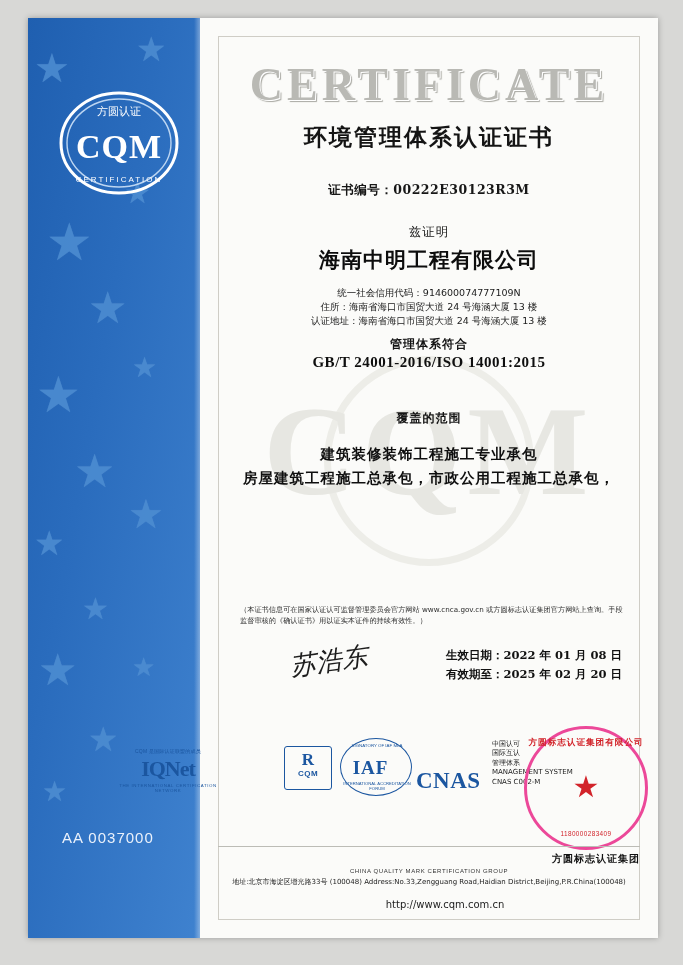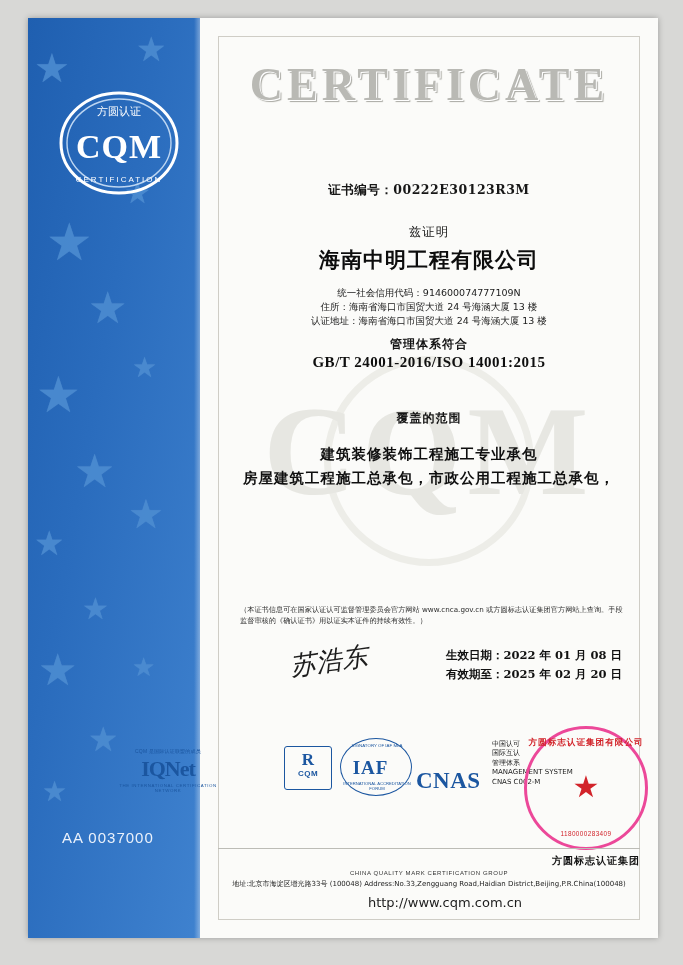--- a/index.html
+++ b/index.html
@@ -457,23 +457,23 @@
     letter-spacing: 0.6px;
     margin-top: 2px;
   }
   .footer .f-addr {
     font-size: 7px;
     color: #1c1c1c;
     margin-top: 3px;
     font-family: "DejaVu Sans", sans-serif;
   }
   .footer .f-url {
-    font-size: 13px;
+    font-size: 10px;
     color: #1c1c1c;
-    margin-top: 6px;
+    margin-top: 12px;
     font-family: "DejaVu Sans", sans-serif;
     padding-left: 32px;
   }
 
   .serial {
     position: absolute;
     left: 22px;
     bottom: 92px;
     color: #eaf1fb;
     font-family: Liberation Sans, sans-serif;
@@ -531,20 +531,21 @@
       <div class="serial">AA 0037000</div>
     </div>
 
     <div class="body">
       <div class="inner-frame"></div>
 
       <div class="wm-ring"></div>
       <div class="watermark">CQM</div>
 
       <div class="cert-word">CERTIFICATE</div>
+      <div class="title-cn">环境管理体系认证证书</div>
 
       <div class="cert-no">
         <span>证书编号：</span><span>00222E30123R3M</span>
       </div>
 
       <div class="hereby">兹证明</div>
       <div class="company">海南中明工程有限公司</div>
 
       <div class="detail-lines">
         <div>统一社会信用代码：914600074777109N</div>

